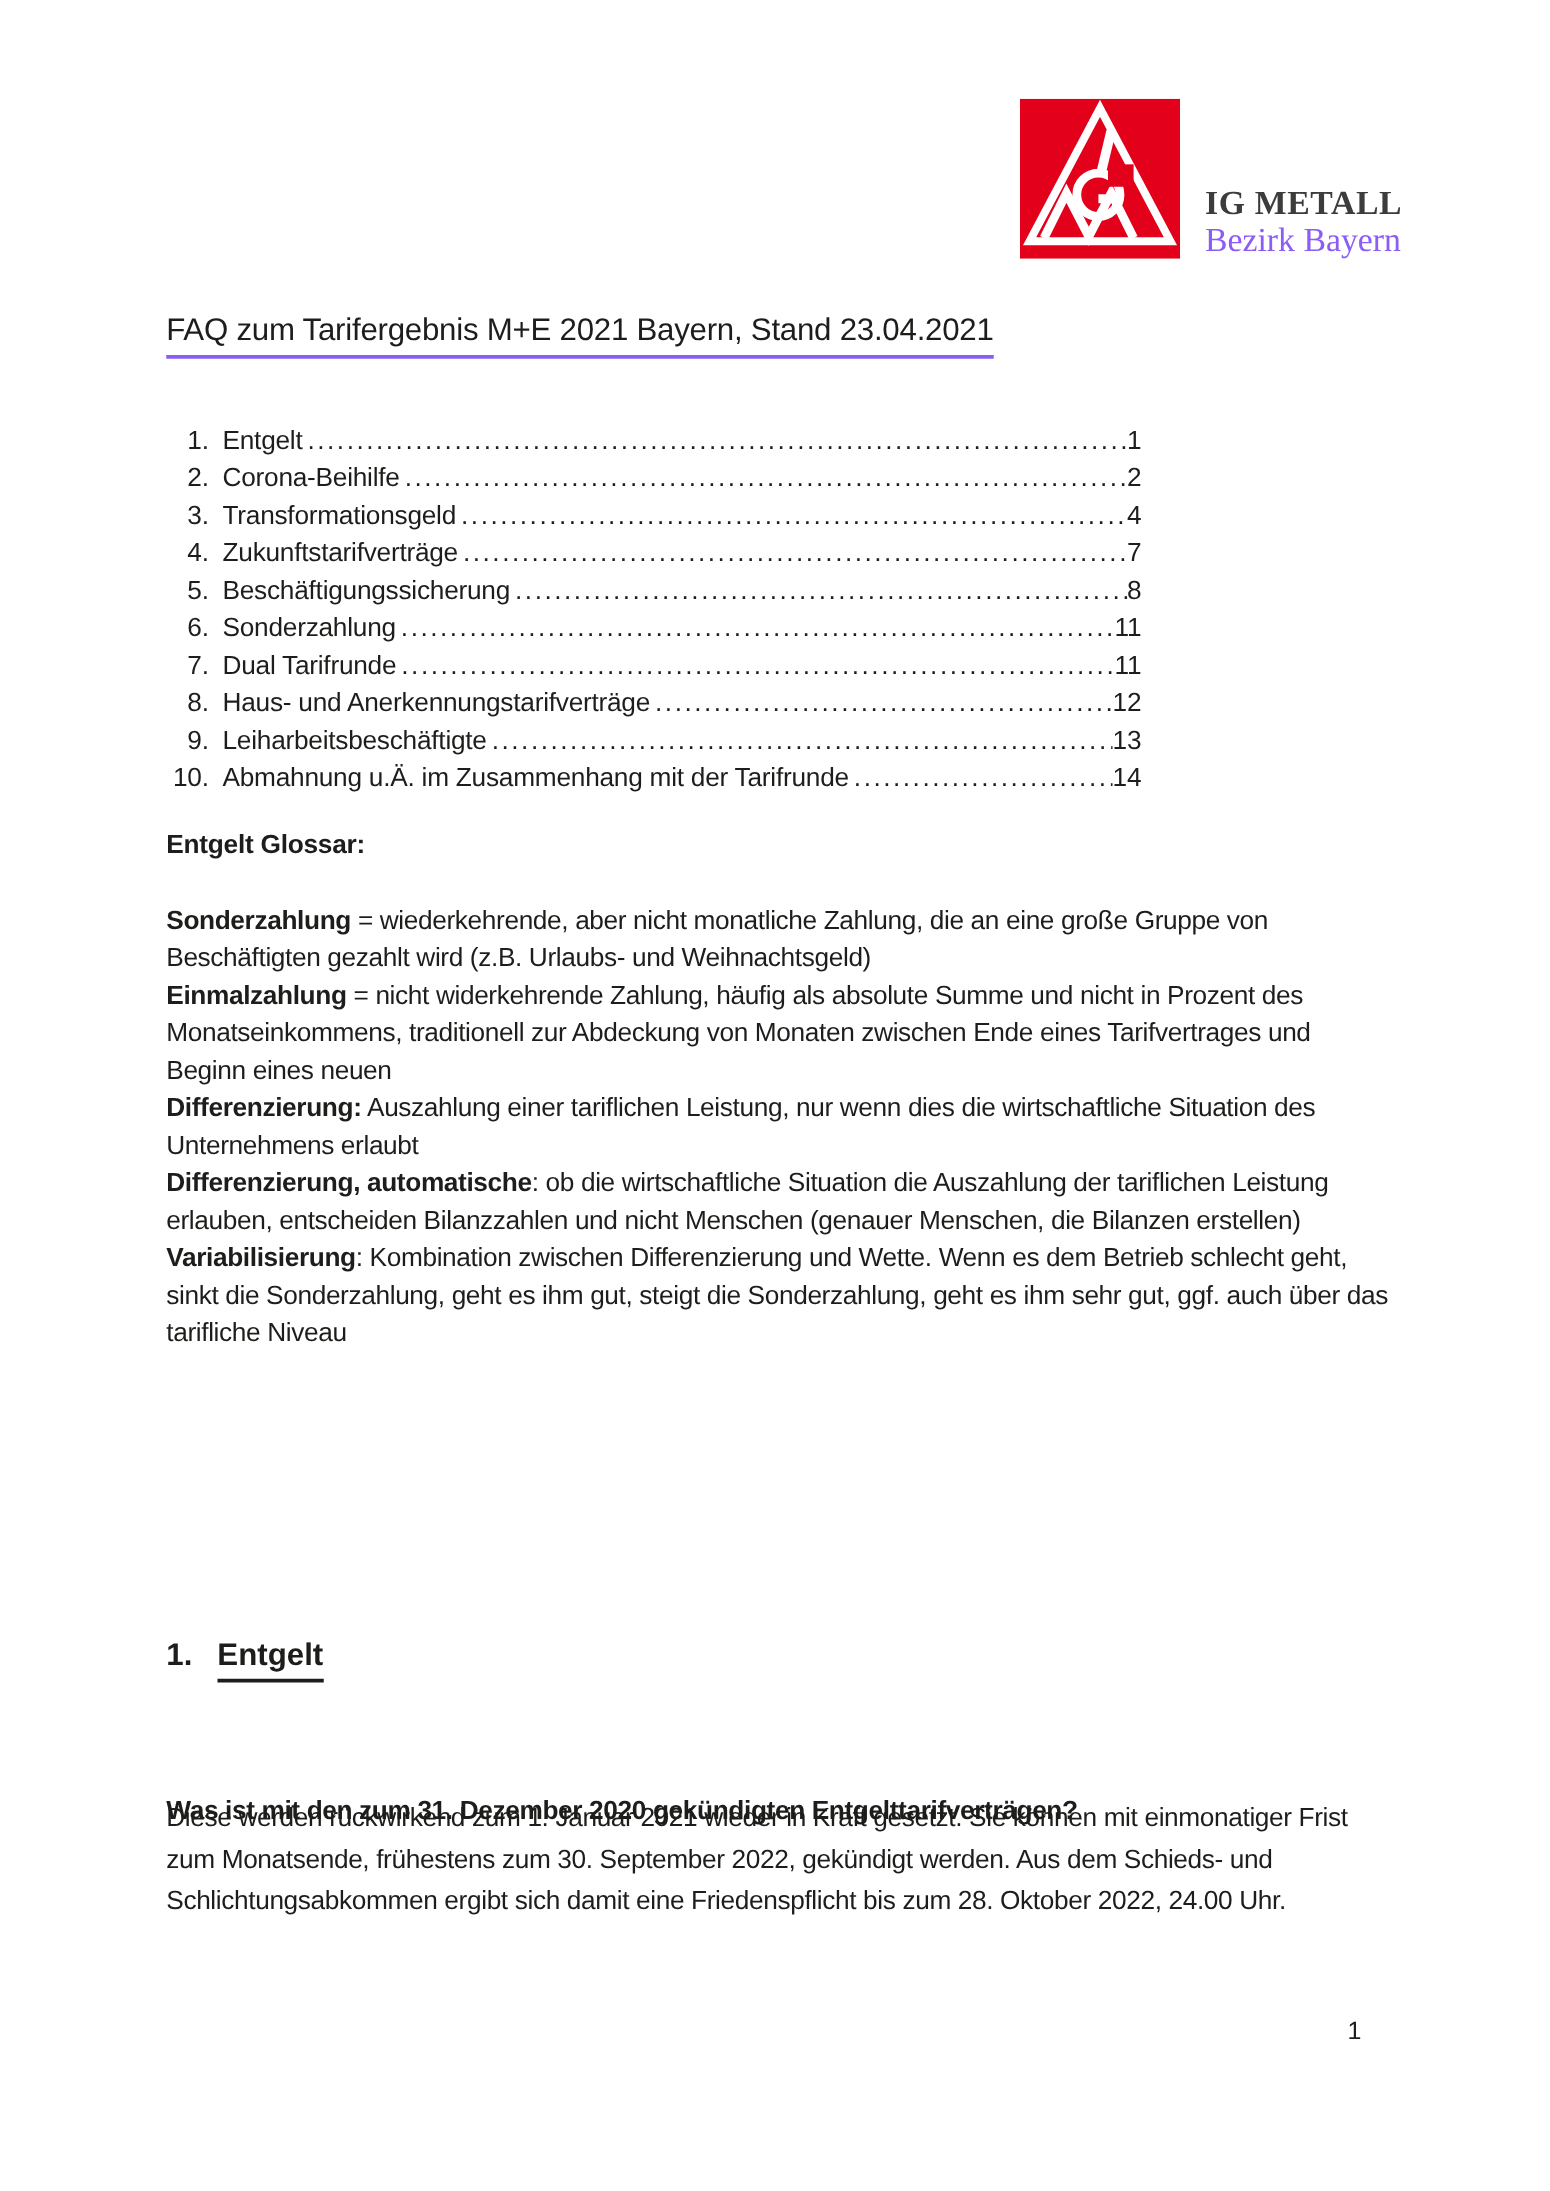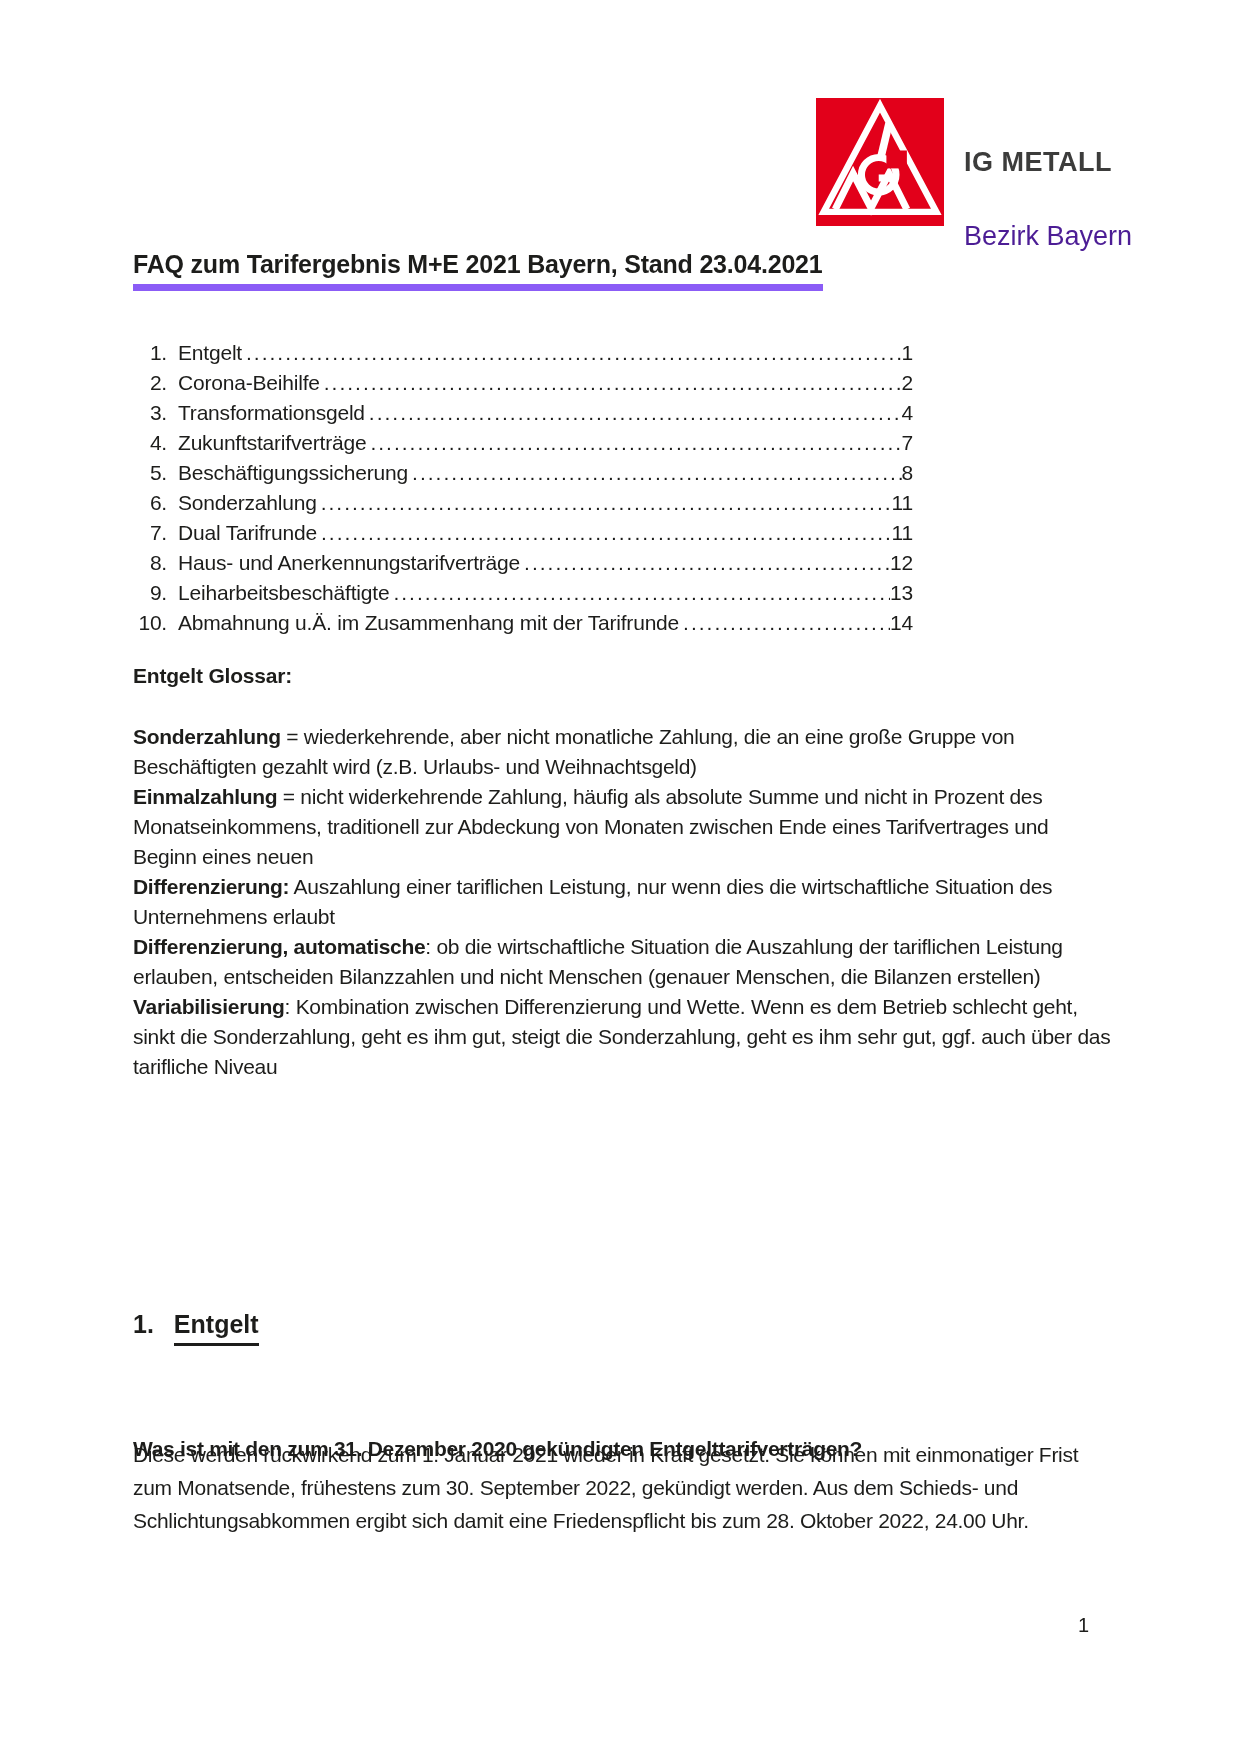--- a/index.html
+++ b/index.html
@@ -10,32 +10,32 @@
     width: 1240px; height: 1753px;
     position: relative;
     overflow: hidden;
     font-family: "Liberation Sans", sans-serif;
     color: #1d1d1b;
     -webkit-font-smoothing: antialiased;
   }
   .abs { position: absolute; }
 
   
-  .logo-block { left: 816px; top: 73px; display: flex; align-items: center; }
+  .logo-block { left: 816px; top: 73px; display: flex; align-items: flex-end; font-family: Liberation Serif, serif; }
   .logo-square { width: 128px; height: 128px; display: block; }
   .logo-text { margin-left: 20px; margin-top: 74px; line-height: 1.12; }
   .logo-brand { font-size: 27px; font-weight: bold; color: #3c3c3b; letter-spacing: 0.5px; }
-  .logo-region { font-size: 27px; font-weight: normal; color: #4c1d95; margin-top: 44px; }
+  .logo-region { font-size: 27px; font-weight: normal; color: #8b5cf6; }
 
   
   .doc-title { left: 133px; top: 250px; }
   .doc-title span {
     display: inline-block;
-    font-size: 25px; font-weight: bold; letter-spacing: -0.2px;
-    border-bottom: 7px solid #8b5cf6;
+    font-size: 25px; font-weight: normal; letter-spacing: -0.2px;
+    border-bottom: 3px solid #8b5cf6;
     padding-bottom: 5px;
   }
 
   
   .toc { left: 133px; top: 338px; width: 780px; font-size: 21px; letter-spacing: -0.2px; }
   .toc-row { display: flex; align-items: baseline; line-height: 30px; }
   .toc-num { flex: none; width: 34px; text-align: right; }
   .toc-label { flex: none; margin-left: 11px; white-space: nowrap; }
   .toc-leader { flex: 1 1 auto; overflow: hidden; white-space: nowrap; margin-left: 4px; }
   .toc-leader::after {

